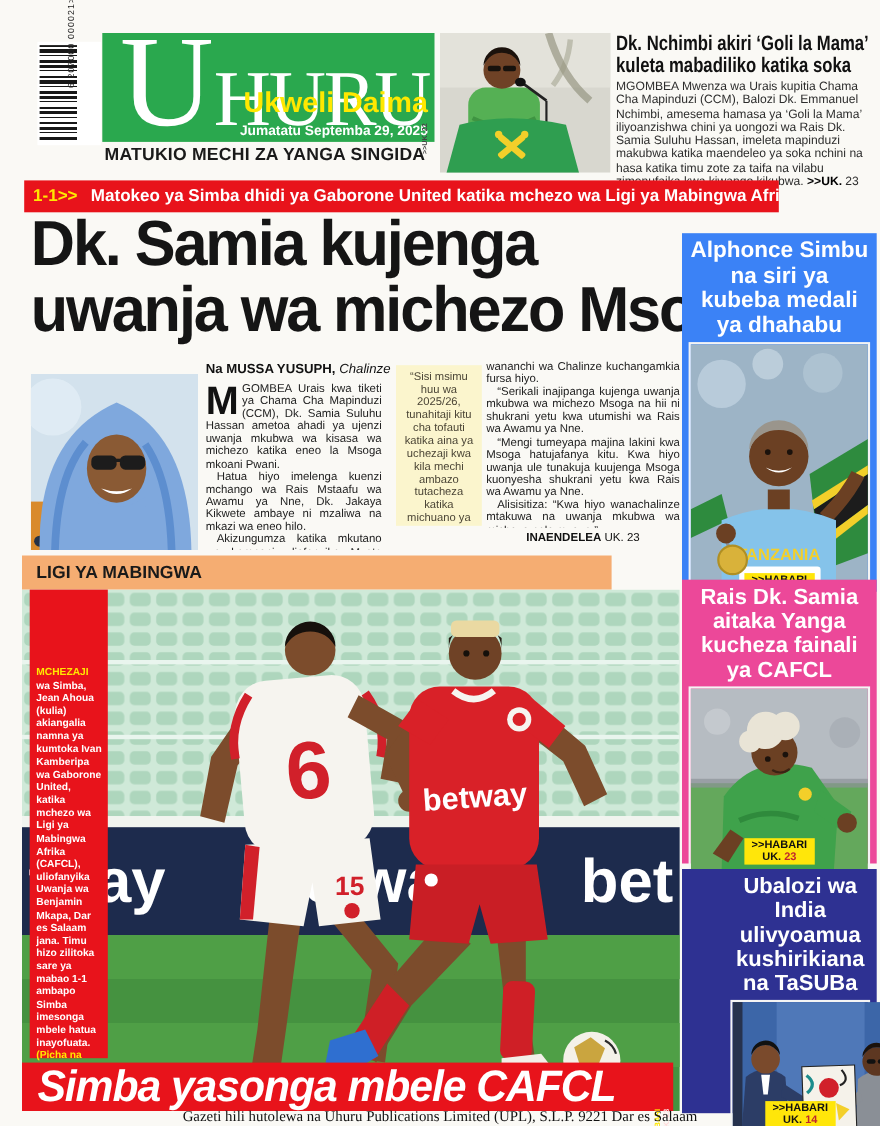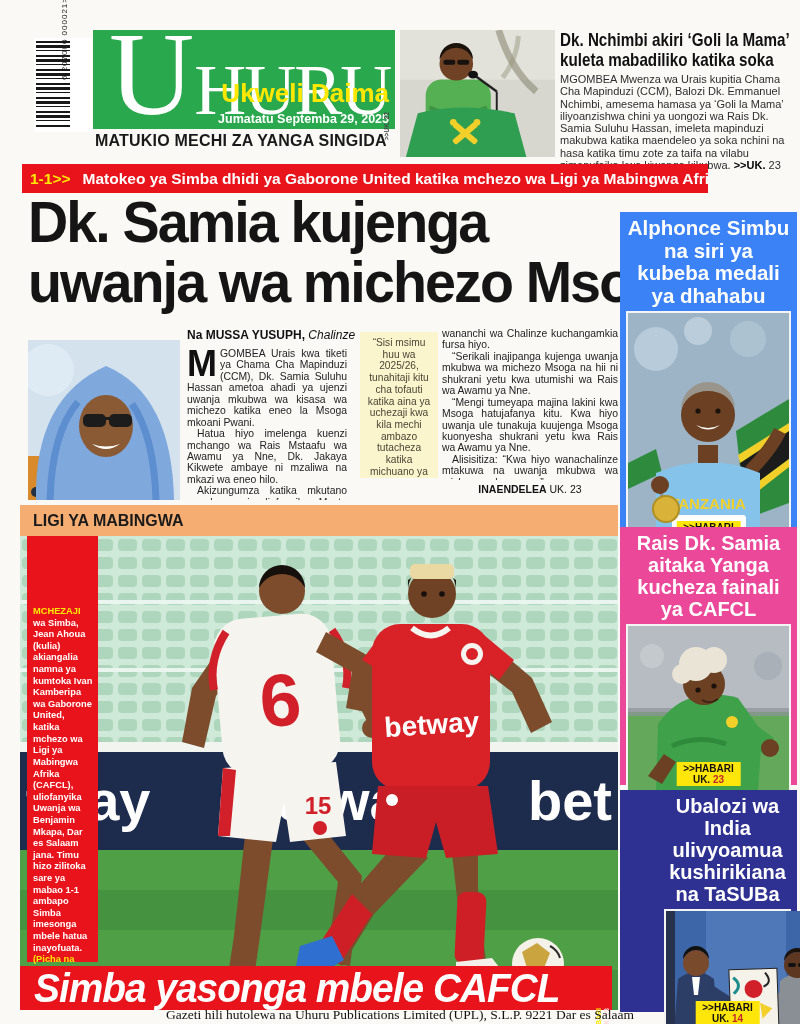--- a/index.html
+++ b/index.html
@@ -60,21 +60,21 @@
   .sb1 .sb-title{font-size:20.5px;}
   .sb2 .sb-title{font-size:20px;}
   .sb3 .sb-title{font-size:20px;}
   .sb-photo{position:relative;margin-top:4px;border:2px solid #f4f4f4;line-height:0;}
   .habari-tag{position:absolute;left:50%;bottom:6px;transform:translateX(-50%);background:#ffe60a;
       padding:1px 7px;text-align:center;line-height:1.1;white-space:nowrap;}
   .tag-l1{display:block;font-size:10px;font-weight:bold;color:#111;}
   .tag-l2{display:block;font-size:10px;font-weight:bold;color:#111;}
   .tag-num{color:#c0272d;}
   
-  .section-strip{position:absolute;left:20px;top:505px;width:598px;height:31px;background:#f5ad72;
+  .section-strip{position:absolute;left:20px;top:505px;width:536px;height:31px;background:#f5ad72;
       display:flex;align-items:center;padding-left:13px;box-sizing:border-box;
       font-size:16px;font-weight:bold;color:#1a1a1a;}
   .sports-photo{position:absolute;left:20px;top:536px;width:598px;height:474px;}
   .caption-col{position:absolute;left:27px;top:536px;width:71px;height:426px;background:#e8131b;
       box-sizing:border-box;padding:70px 5px 5px 6px;font-size:9.3px;line-height:1.25;font-weight:bold;color:#fff;}
   .cap-lead,.cap-credit{color:#ffe800;}
   .banner{position:absolute;left:20px;top:966px;width:592px;height:44px;background:#e8131b;
       display:flex;align-items:center;padding-left:14px;box-sizing:border-box;}
   .banner-text{color:#fff;font-size:40px;font-weight:bold;font-style:italic;letter-spacing:-1px;transform:scaleX(0.97);transform-origin:left;white-space:nowrap;}
   .banner-vert{position:absolute;right:2px;bottom:2px;width:14px;height:40px;overflow:visible;}

